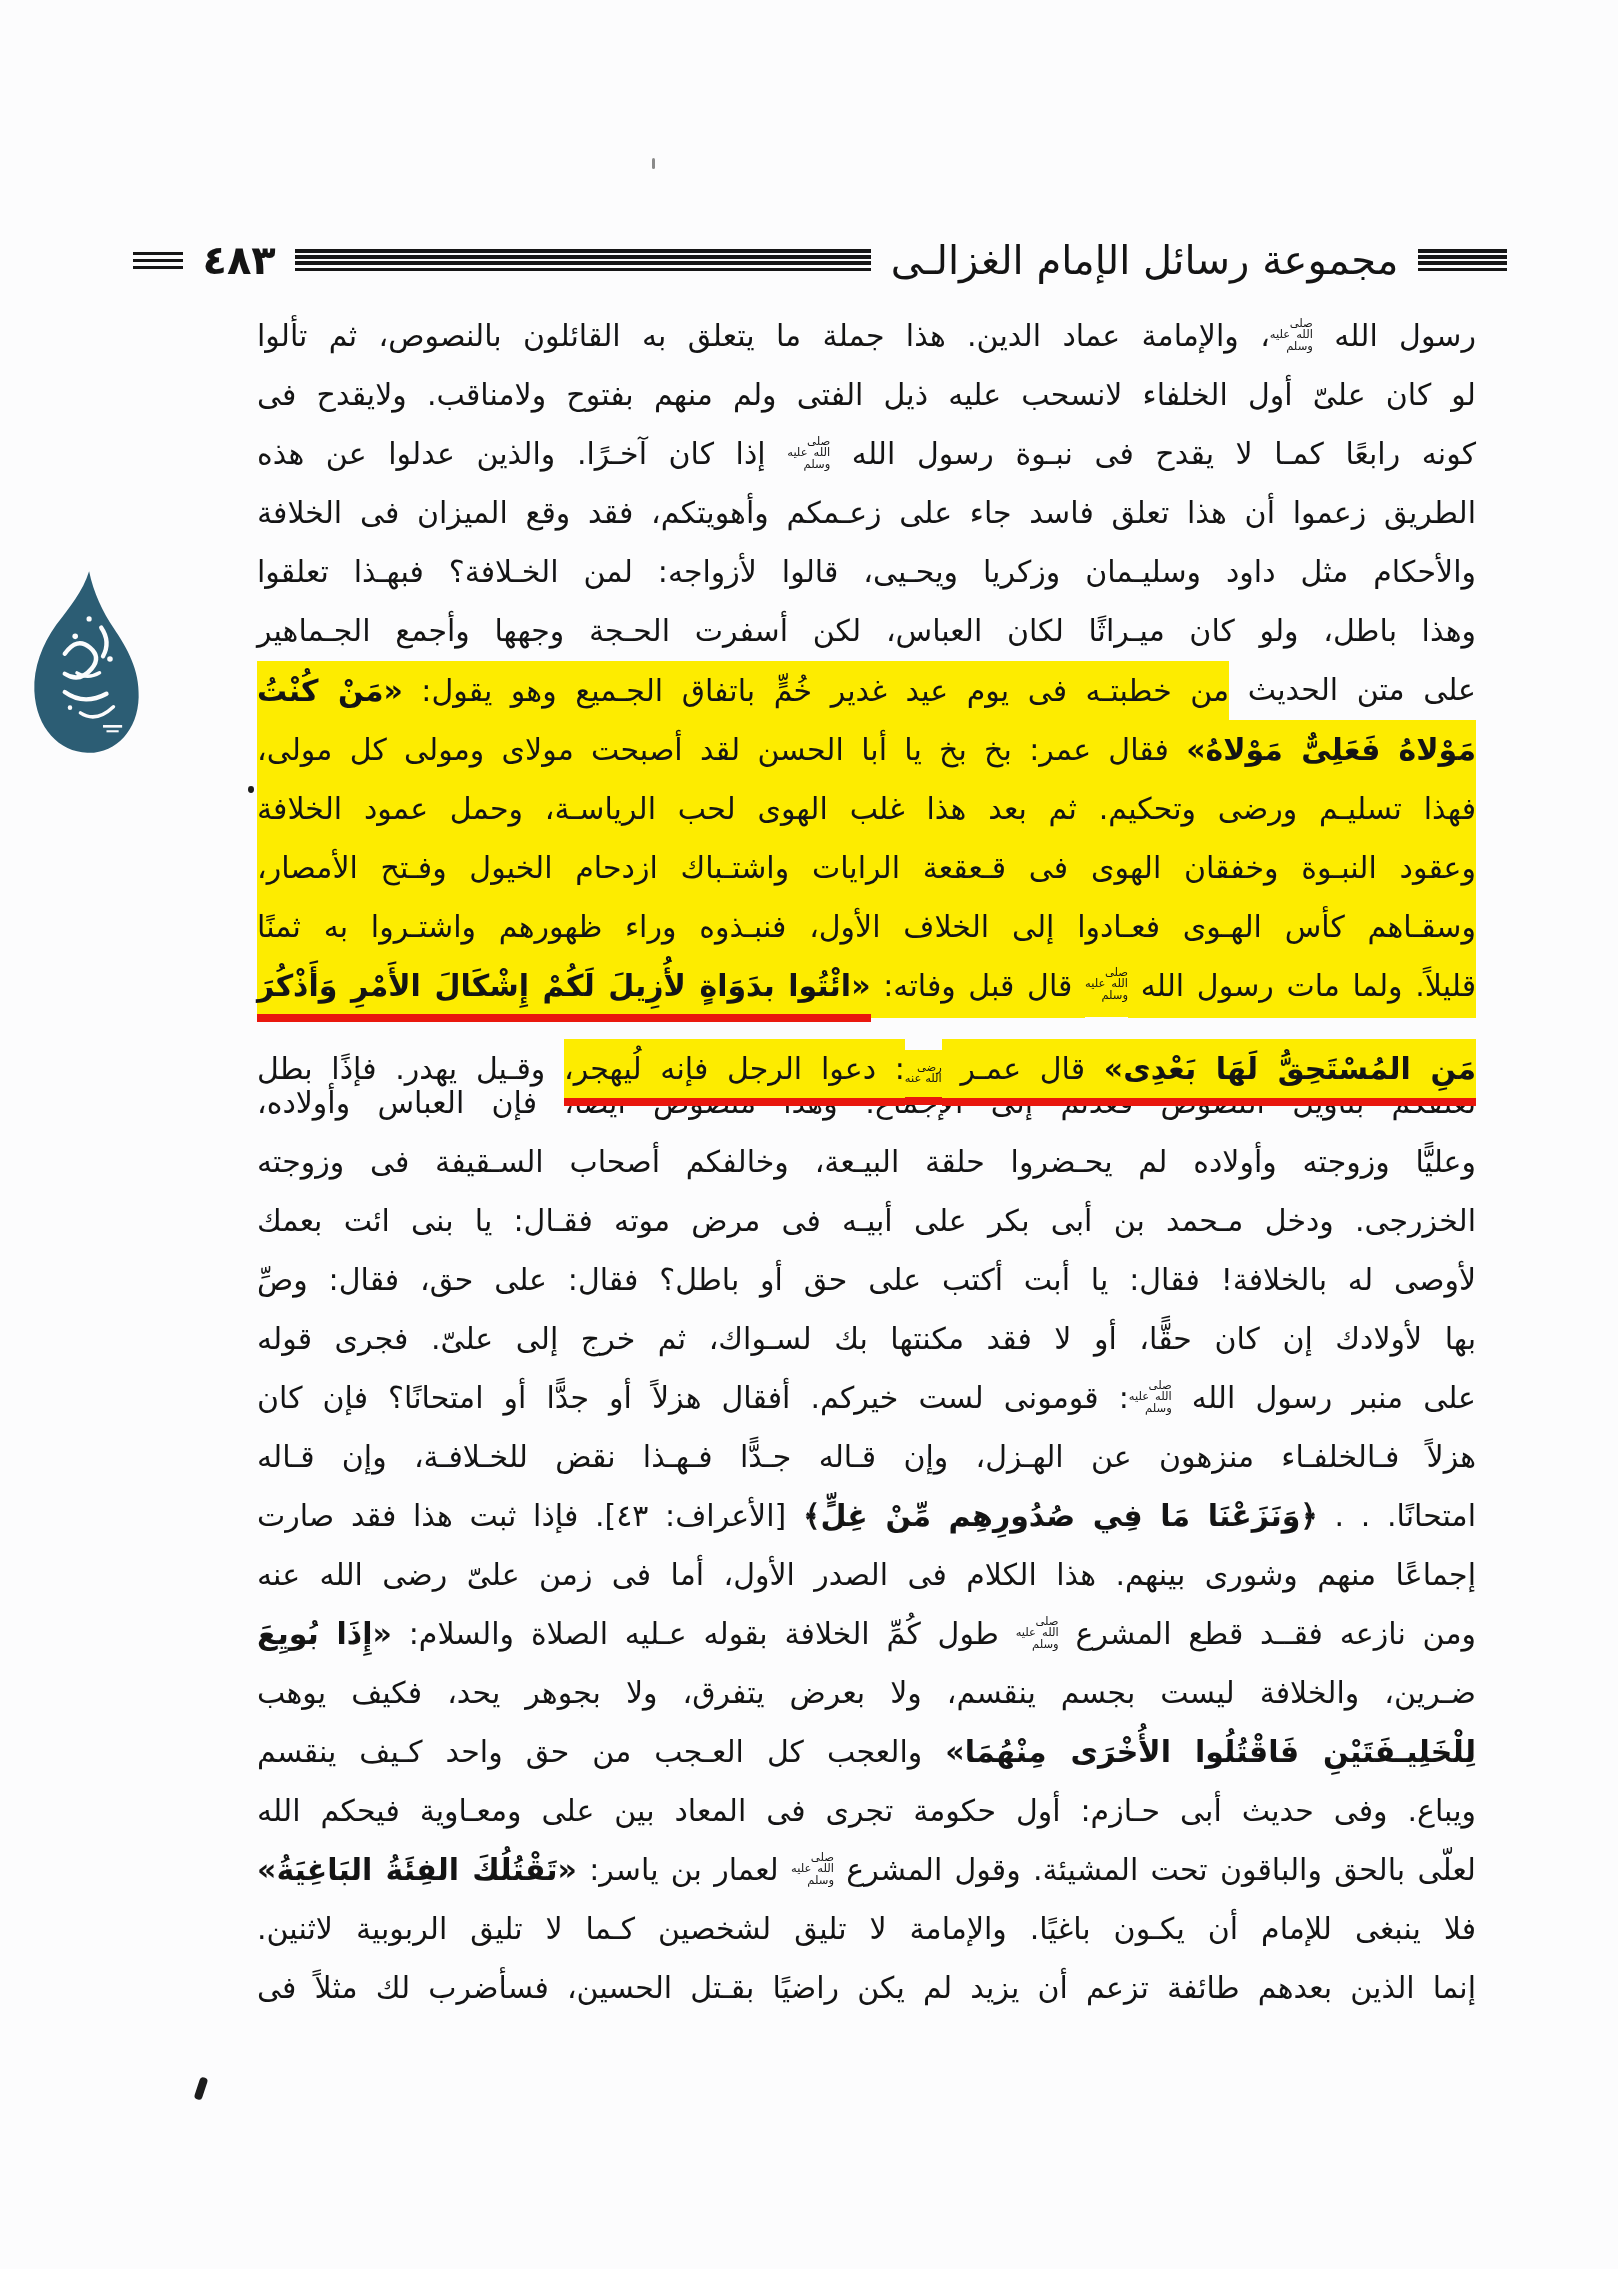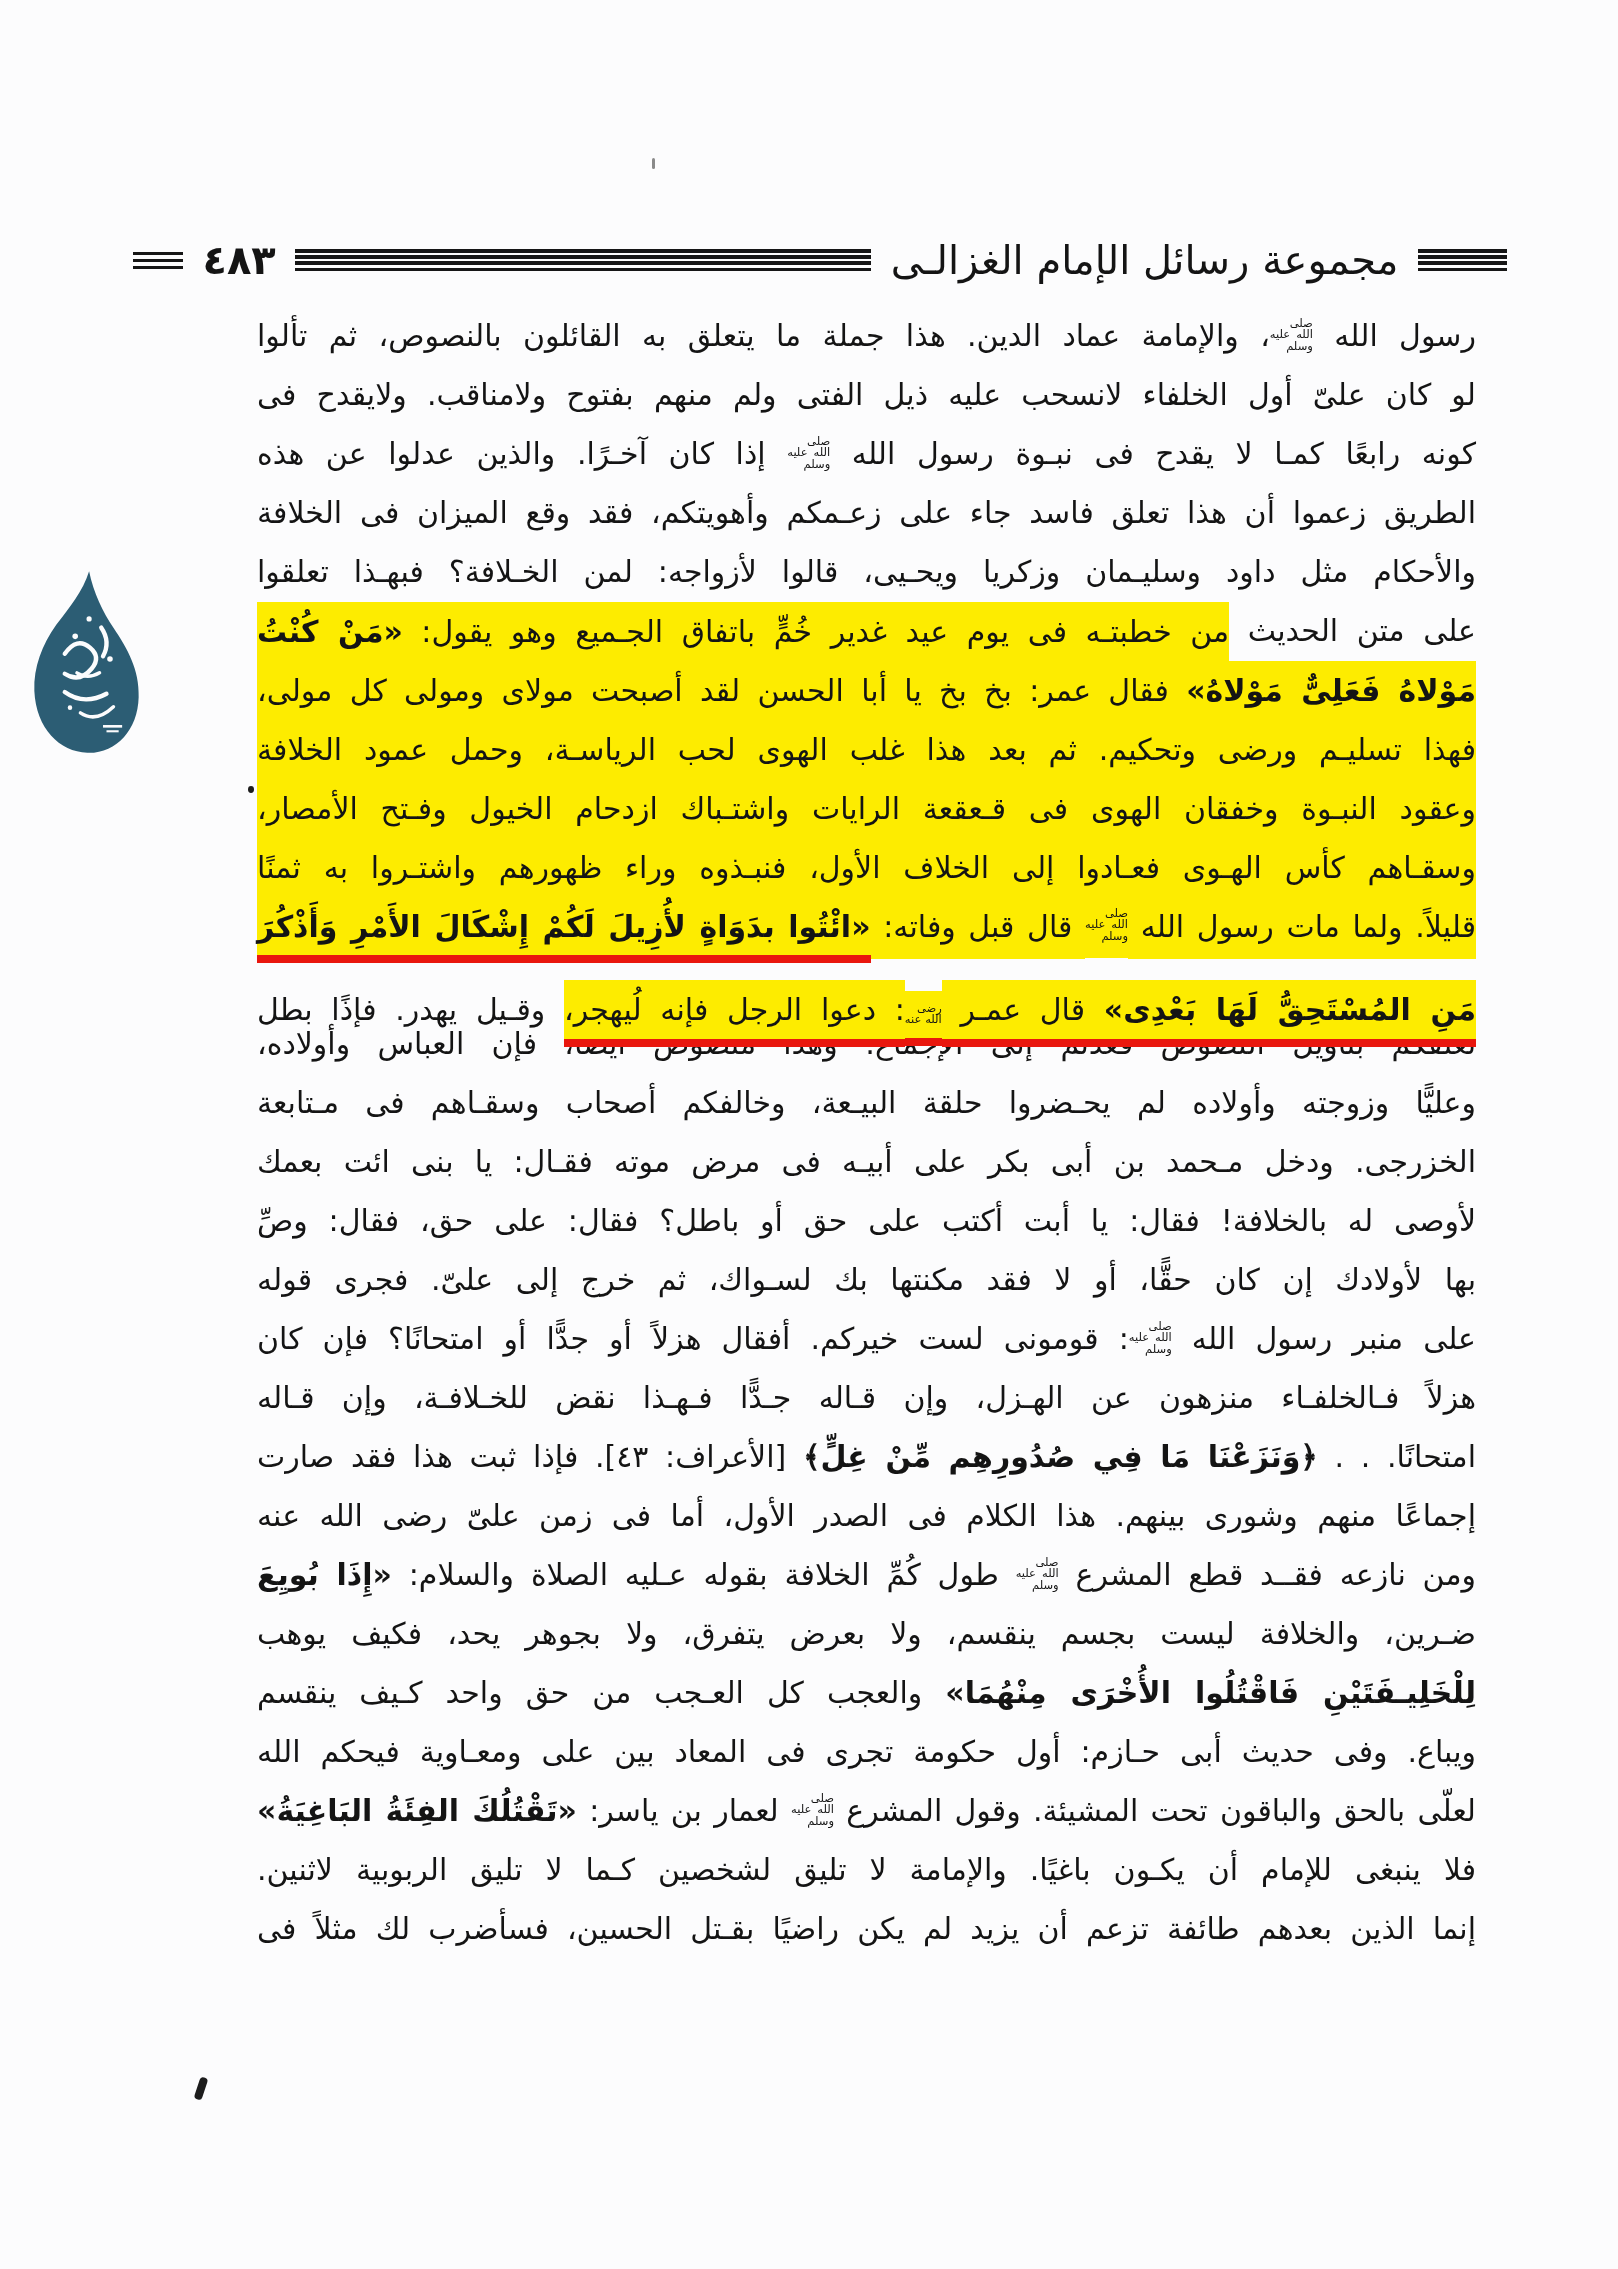--- a/index.html
+++ b/index.html
@@ -101,29 +101,30 @@
       <rect x="88" y="186" width="14" height="2.4" fill="#fcfcfd"></rect>
     </svg>
   </div>
 
   <div class="content">
       <div class="line"><span class="seg">رسول الله </span><span class="seg lig saw">صلى الله عليه وسلم</span><span class="seg">، والإمامة عماد الدين. هذا جملة ما يتعلق به القائلون بالنصوص، ثم تألوا</span></div>
       <div class="line"><span class="seg">لو كان علىّ أول الخلفاء لانسحب عليه ذيل الفتى ولم منهم بفتوح ولامناقب. ولايقدح فى</span></div>
       <div class="line"><span class="seg">كونه رابعًا كمـا لا يقدح فى نبـوة رسول الله </span><span class="seg lig saw">صلى الله عليه وسلم</span><span class="seg"> إذا كان آخـرًا. والذين عدلوا عن هذه</span></div>
       <div class="line"><span class="seg">الطريق زعموا أن هذا تعلق فاسد جاء على زعـمكم وأهويتكم، فقد وقع الميزان فى الخلافة</span></div>
       <div class="line"><span class="seg">والأحكام مثل داود وسليـمان وزكريا ويحـيى، قالوا لأزواجه: لمن الخـلافة؟ فبهـذا تعلقوا</span></div>
+      <div class="line"><span class="seg">وهذا باطل، ولو كان ميـراثًا لكان العباس، لكن أسفرت الحـجة وجهها وأجمع الجـماهير</span></div>
       <div class="line"><span class="seg">على متن الحديث </span><span class="seg hl">من خطبتـه فى يوم عيد غدير خُمٍّ باتفاق الجـميع وهو يقول: </span><span class="seg b hl">«مَنْ كُنْتُ</span></div>
       <div class="line"><span class="seg b hl">مَوْلاهُ فَعَلِىٌّ مَوْلاهُ»</span><span class="seg hl"> فقال عمر: بخ بخ يا أبا الحسن لقد أصبحت مولاى ومولى كل مولى،</span></div>
       <div class="line"><span class="seg hl">فهذا تسليـم ورضى وتحكيم. ثم بعد هذا غلب الهوى لحب الرياسـة، وحمل عمود الخلافة</span></div>
       <div class="line"><span class="seg hl">وعقود النبـوة وخفقان الهوى فى قـعقعة الرايات واشتـباك ازدحام الخيول وفـتح الأمصار،</span></div>
       <div class="line"><span class="seg hl">وسقـاهم كأس الهـوى فعـادوا إلى الخلاف الأول، فنبـذوه وراء ظهورهم واشتـروا به ثمنًا</span></div>
       <div class="line"><span class="seg hl">قليلاً. ولما مات رسول الله </span><span class="seg hl lig saw">صلى الله عليه وسلم</span><span class="seg hl"> قال قبل وفاته: </span><span class="seg b hl rl">«ائْتُوا بدَوَاةٍ لأُزِيلَ لَكُمْ إِشْكَالَ الأَمْرِ وَأَذْكُرَ</span></div>
       <div class="line"><span class="seg b hl rl">مَنِ المُسْتَحِقُّ لَهَا بَعْدِى»</span><span class="seg hl rl"> قال عمـر </span><span class="seg hl rl lig ra">رضى الله عنه</span><span class="seg hl rl">: دعوا الرجل فإنه لُيهجر،</span><span class="seg"> وقـيل يهدر. فإذًا بطل</span></div>
       <div class="line"><span class="seg">تعلقكم بتأويل النصوص فعدتم إلى الإجماع: وهذا منصوص أيضًا، فإن العباس وأولاده،</span></div>
-      <div class="line"><span class="seg">وعليًّا وزوجته وأولاده لم يحـضروا حلقة البيـعة، وخالفكم أصحاب وسقـاهم فى مـتابعة</span></div>
+      <div class="line"><span class="seg">وعليًّا وزوجته وأولاده لم يحـضروا حلقة البيـعة، وخالفكم أصحاب السـقيفة فى وزوجته</span></div>
       <div class="line"><span class="seg">الخزرجى. ودخل مـحمد بن أبى بكر على أبيـه فى مرض موته فقـال: يا بنى ائت بعمك</span></div>
       <div class="line"><span class="seg">لأوصى له بالخلافة! فقال: يا أبت أكتب على حق أو باطل؟ فقال: على حق، فقال: وصِّ</span></div>
       <div class="line"><span class="seg">بها لأولادك إن كان حقًّا، أو لا فقد مكنتها بك لسـواك، ثم خرج إلى علىّ. فجرى قوله</span></div>
       <div class="line"><span class="seg">على منبر رسول الله </span><span class="seg lig saw">صلى الله عليه وسلم</span><span class="seg">: قومونى لست خيركم. أفقال هزلاً أو جدًّا أو امتحانًا؟ فإن كان</span></div>
       <div class="line"><span class="seg">هزلاً فـالخلفـاء منزهون عن الهـزل، وإن قـاله جـدًّا فـهـذا نقض للخـلافـة، وإن قـاله</span></div>
       <div class="line"><span class="seg">امتحانًا. . . </span><span class="seg b">﴿وَنَزَعْنَا مَا فِي صُدُورِهِم مِّنْ غِلٍّ﴾</span><span class="seg"> [الأعراف: ٤٣]. فإذا ثبت هذا فقد صارت</span></div>
       <div class="line"><span class="seg">إجماعًا منهم وشورى بينهم. هذا الكلام فى الصدر الأول، أما فى زمن علىّ رضى الله عنه</span></div>
       <div class="line"><span class="seg">ومن نازعه فقــد قطع المشرع </span><span class="seg lig saw">صلى الله عليه وسلم</span><span class="seg"> طول كُمِّ الخلافة بقوله عـليه الصلاة والسلام: </span><span class="seg b">«إِذَا بُويِعَ</span></div>
       <div class="line"><span class="seg">ضـرين، والخلافة ليست بجسم ينقسم، ولا بعرض يتفرق، ولا بجوهر يحد، فكيف يوهب</span></div>
       <div class="line"><span class="seg b">لِلْخَلِيـفَتَيْنِ فَاقْتُلُوا الأُخْرَى مِنْهُمَا»</span><span class="seg"> والعجب كل العـجب من حق واحد كـيف ينقسم</span></div>

